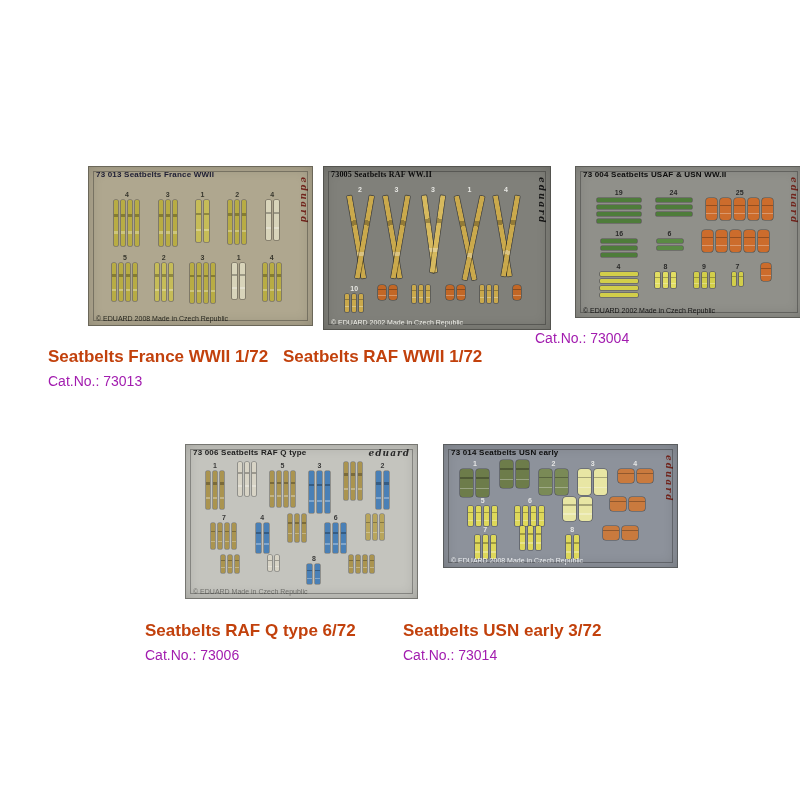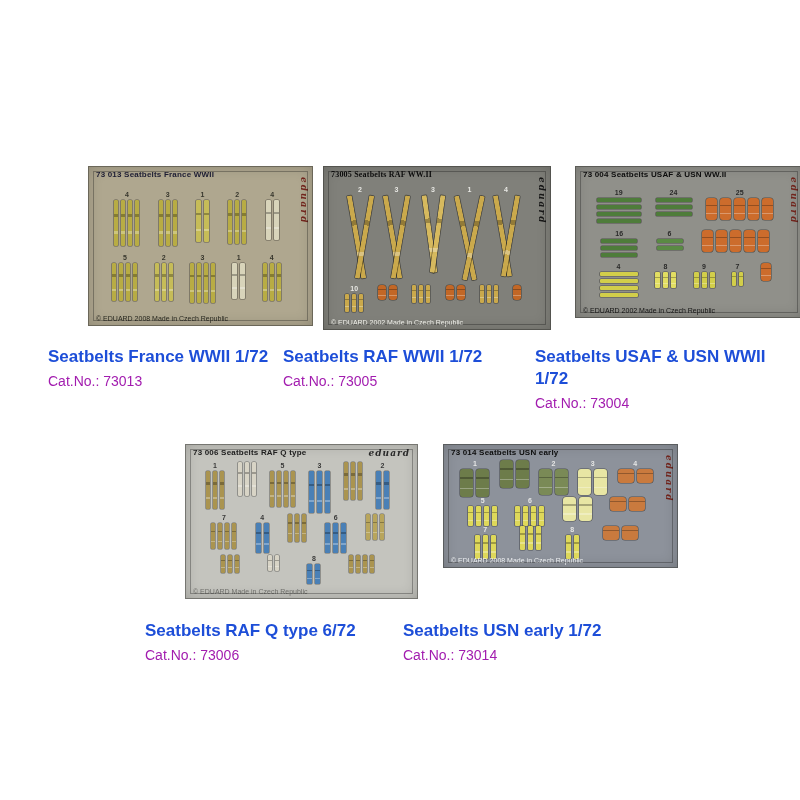--- a/index.html
+++ b/index.html
@@ -36,21 +36,21 @@
 
   .plate-body { position:absolute; top:15px; bottom:13px; left:6px; right:14px;
                 display:flex; flex-direction:column; justify-content:space-evenly; z-index:1; }
   .belt-row   { display:flex; justify-content:space-evenly; align-items:flex-start; }
   .belt-group { display:flex; flex-direction:column; align-items:center; gap:1px; }
   .belt-num   { font-size:7px; line-height:8px; font-weight:bold; opacity:.9; }
   .straps     { display:flex; gap:3px; align-items:flex-start; }
   .straps.v   { flex-direction:column; gap:3px; align-items:flex-start; }
   .belt       { display:block; border-radius:1px; box-shadow:0 0 0 .6px rgba(0,0,0,.45); }
 
-  .title { font-size:17px; font-weight:bold; color:#1d4ed8; margin:16px 0 5px; line-height:1.3; }
+  .title { font-size:17px; font-weight:bold; color:#c2410c; margin:16px 0 5px; line-height:1.3; }
   .catno { font-size:14px; color:#a21caf; }
 </style>
 </head>
 <body>
 
 <div class="page">
 
   <section class="product cell-0">
     <div class="plate-wrap">
       <figure class="plate" style="background: rgb(175, 167, 143);">
@@ -233,21 +233,20 @@
                 <div class="straps">
                   <i class="belt" style="width: 8px; height: 15px; background: linear-gradient(rgba(0, 0, 0, 0) 0px, rgba(0, 0, 0, 0) 30%, rgba(0, 0, 0, 0.28) 30%, rgba(0, 0, 0, 0.28) 36%, rgba(0, 0, 0, 0) 36%, rgba(0, 0, 0, 0) 68%, rgba(255, 255, 255, 0.3) 68%, rgba(255, 255, 255, 0.3) 73%, rgba(0, 0, 0, 0) 73%), rgb(194, 103, 38); border-radius: 3px;"></i>
                 </div>
               </div>
             </div>
           </div>
         <span class="plate-footer" style="color: rgb(240, 240, 234);">© EDUARD 2002    Made in Czech Republic</span>
       </figure>
     </div>
     <h3 class="title">Seatbelts RAF WWII 1/72</h3>
-    <div class="catno">Cat.No.: 73005</div>
   </section>
 
   <section class="product cell-2">
     <div class="plate-wrap">
       <figure class="plate" style="background: rgb(144, 144, 138);">
         <span class="plate-header" style="color: rgb(12, 12, 12);">73 004  Seatbelts USAF &amp; USN WW.II</span>
         <span class="plate-brand" style="color: rgb(112, 36, 28);">eduard</span>
         <div class="plate-frame"></div>
         <div class="plate-body">
             <div class="belt-row">
@@ -341,21 +340,20 @@
               <div class="belt-group">
                 <div class="straps">
                   <i class="belt" style="width: 10px; height: 18px; background: linear-gradient(rgba(0, 0, 0, 0) 0px, rgba(0, 0, 0, 0) 30%, rgba(0, 0, 0, 0.28) 30%, rgba(0, 0, 0, 0.28) 36%, rgba(0, 0, 0, 0) 36%, rgba(0, 0, 0, 0) 68%, rgba(255, 255, 255, 0.3) 68%, rgba(255, 255, 255, 0.3) 73%, rgba(0, 0, 0, 0) 73%), rgb(204, 108, 44); border-radius: 3px;"></i>
                 </div>
               </div>
             </div>
           </div>
         <span class="plate-footer" style="color: rgb(19, 19, 19);">© EDUARD 2002    Made in Czech Republic</span>
       </figure>
     </div>
-    <h3 class="title">Seatbelts USAF &amp; USN WWII 1/72</h3>
     <div class="catno">Cat.No.: 73004</div>
   </section>
 
   <section class="product cell-3">
     <div class="plate-wrap">
       <figure class="plate" style="background: rgb(196, 196, 190);">
         <span class="plate-header" style="color: rgb(32, 32, 32);">73 006 Seatbelts RAF Q type</span>
         <span class="plate-brand header-pos" style="color: rgb(42, 42, 42);">eduard</span>
         <div class="plate-frame"></div>
         <div class="plate-body">
@@ -587,17 +585,17 @@
                 <div class="straps">
                   <i class="belt" style="width: 16px; height: 14px; background: linear-gradient(rgba(0, 0, 0, 0) 0px, rgba(0, 0, 0, 0) 30%, rgba(0, 0, 0, 0.28) 30%, rgba(0, 0, 0, 0.28) 36%, rgba(0, 0, 0, 0) 36%, rgba(0, 0, 0, 0) 68%, rgba(255, 255, 255, 0.3) 68%, rgba(255, 255, 255, 0.3) 73%, rgba(0, 0, 0, 0) 73%), rgb(201, 122, 62); border-radius: 3px;"></i>
                   <i class="belt" style="width: 16px; height: 14px; background: linear-gradient(rgba(0, 0, 0, 0) 0px, rgba(0, 0, 0, 0) 30%, rgba(0, 0, 0, 0.28) 30%, rgba(0, 0, 0, 0.28) 36%, rgba(0, 0, 0, 0) 36%, rgba(0, 0, 0, 0) 68%, rgba(255, 255, 255, 0.3) 68%, rgba(255, 255, 255, 0.3) 73%, rgba(0, 0, 0, 0) 73%), rgb(201, 122, 62); border-radius: 3px;"></i>
                 </div>
               </div>
             </div>
           </div>
         <span class="plate-footer" style="color: rgb(238, 240, 242);">© EDUARD 2008    Made in Czech Republic</span>
       </figure>
     </div>
-    <h3 class="title">Seatbelts USN early 1/72</h3>
+    <h3 class="title">Seatbelts USN early 3/72</h3>
     <div class="catno">Cat.No.: 73014</div>
   </section>
 
 </div>
 
 </body></html>

